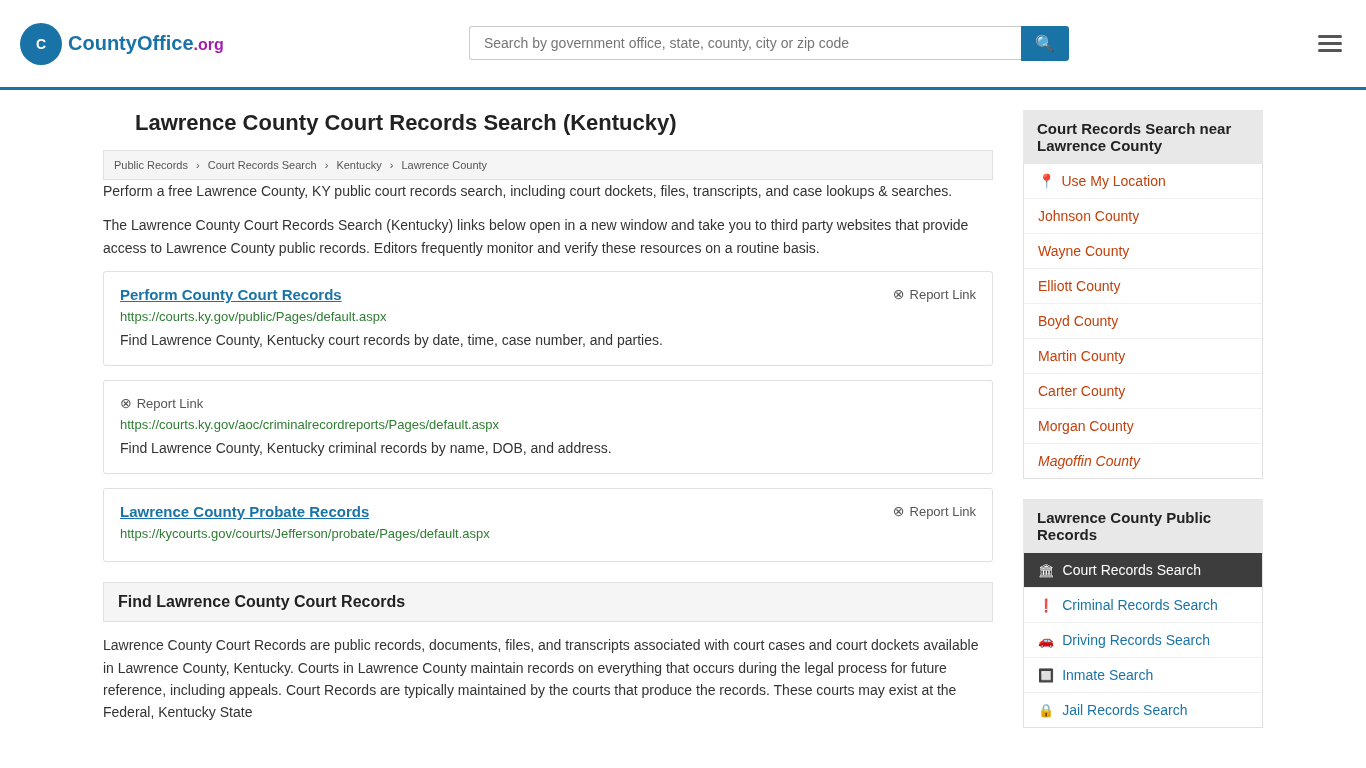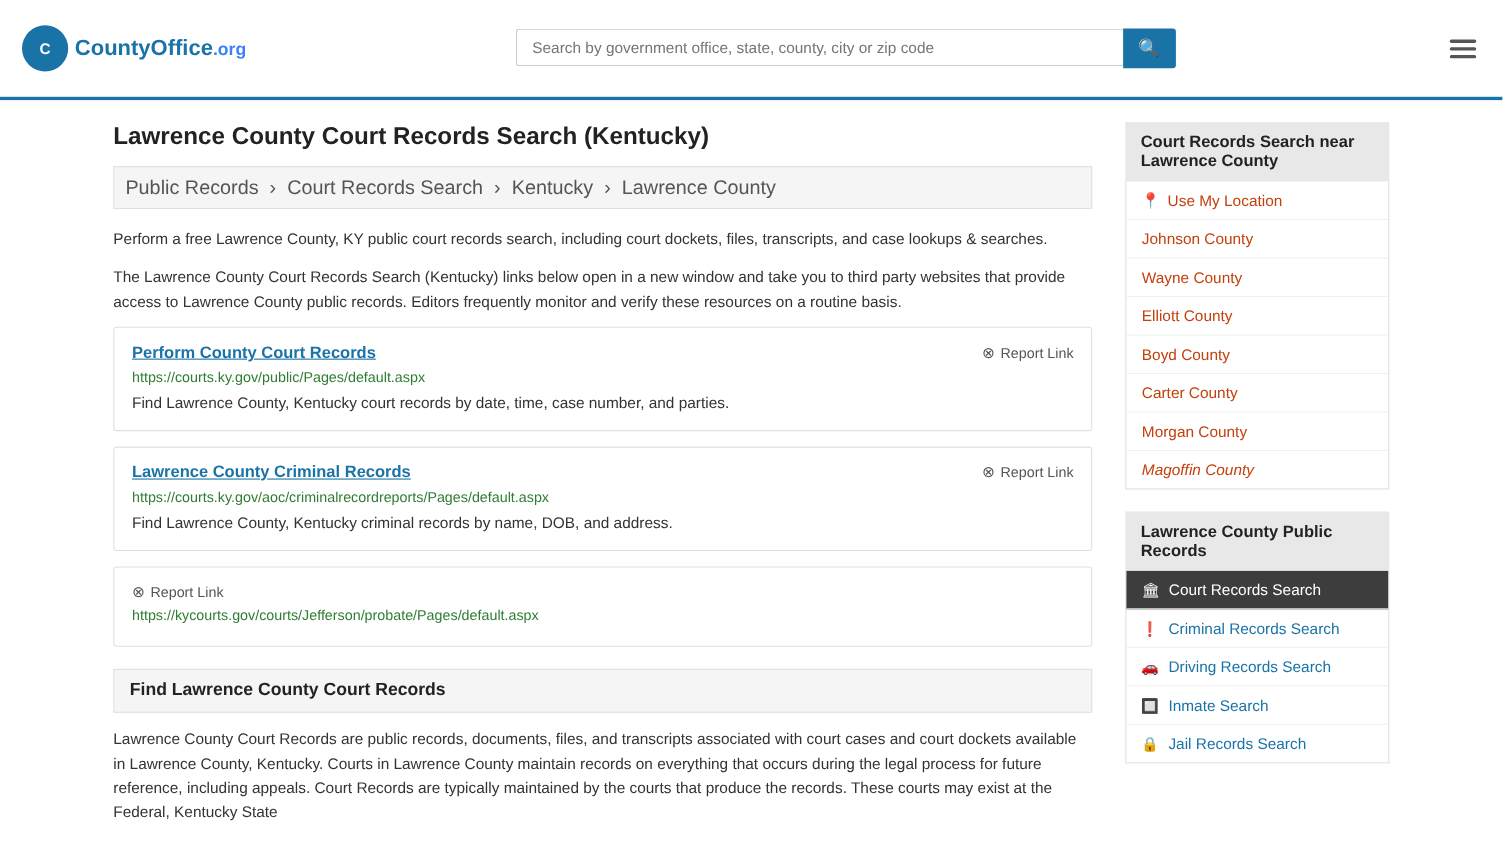--- a/index.html
+++ b/index.html
@@ -30,21 +30,21 @@
       color: #fff;
       font-size: 18px;
       font-weight: bold;
     }
     #logo-text {
       font-size: 20px;
       color: #333;
       font-weight: normal;
     }
     #logo-text span { color: #1a73a7; font-weight: bold; }
-    #logo-text .org { color: #3b82f6; font-size: 16px; }
+    #logo-text .org { color: #a21caf; font-size: 16px; }
 
     #search-area {
       display: flex;
       align-items: flex-start;
       flex: 1;
       max-width: 600px;
       margin: 16px 30px;
     }
     #search-input {
       flex: 1;
@@ -100,26 +100,27 @@
       width: 240px;
       flex-shrink: 0;
     }
 
     
     #page-title {
       font-size: 22px;
       font-weight: bold;
       color: #222;
       margin-bottom: 14px;
+      margin-left: 32px;
     }
 
     #breadcrumb {
-      font-size: 18px;
+      font-size: 11px;
       color: #555;
-      margin-bottom: 16px;
+      margin-bottom: 0;
       padding: 8px 10px;
       background: #f5f5f5;
       border: 1px solid #e0e0e0;
     }
     #breadcrumb a, #breadcrumb span.sep { color: #555; text-decoration: none; }
     #breadcrumb span.sep { margin: 0 5px; }
     #breadcrumb span.current { color: #555; }
 
     .intro-text { font-size: 14px; color: #333; line-height: 1.6; margin-bottom: 12px; }
     .intro-text a { color: #1a73a7; text-decoration: underline; }
@@ -281,31 +282,31 @@
         <div class="report-link">
           <span class="report-icon">⊗</span>
           <span>Report Link</span>
         </div>
       </div>
       <div class="record-url">https://courts.ky.gov/public/Pages/default.aspx</div>
       <div class="record-desc">Find Lawrence County, Kentucky court records by date, time, case number, and parties.</div>
     </div>
         <div class="record-card">
       <div class="record-card-header">
-        <a class="record-title" href="#">Lawrence County Criminal Records</a>
         <div class="report-link">
           <span class="report-icon">⊗</span>
           <span>Report Link</span>
         </div>
       </div>
       <div class="record-url">https://courts.ky.gov/aoc/criminalrecordreports/Pages/default.aspx</div>
       <div class="record-desc">Find Lawrence County, Kentucky criminal records by name, DOB, and address.</div>
     </div>
         <div class="record-card">
       <div class="record-card-header">
+        <a class="record-title" href="#">Lawrence County Probate Records</a>
         <div class="report-link">
           <span class="report-icon">⊗</span>
           <span>Report Link</span>
         </div>
       </div>
       <div class="record-url">https://kycourts.gov/courts/Jefferson/probate/Pages/default.aspx</div>
     </div>
       </div>
 
     <div id="find-section">
@@ -324,20 +325,21 @@
       <li>
         <div class="use-location">
           <span class="location-icon">📍</span>
           <a href="#">Use My Location</a>
         </div>
       </li>
     <li><a href="#">Johnson County</a></li>
         <li><a href="#">Wayne County</a></li>
         <li><a href="#">Elliott County</a></li>
         <li><a href="#">Boyd County</a></li>
+        <li><a href="#">Martin County</a></li>
         <li><a href="#">Carter County</a></li>
         <li><a href="#">Morgan County</a></li>
         <li><a href="#">Magoffin County</a></li>
       </ul>
 
     <div class="sidebar-section-title">
       <span>Lawrence County Public Records</span>
     </div>
     <ul class="sidebar-public-list">
         <li class="active">

